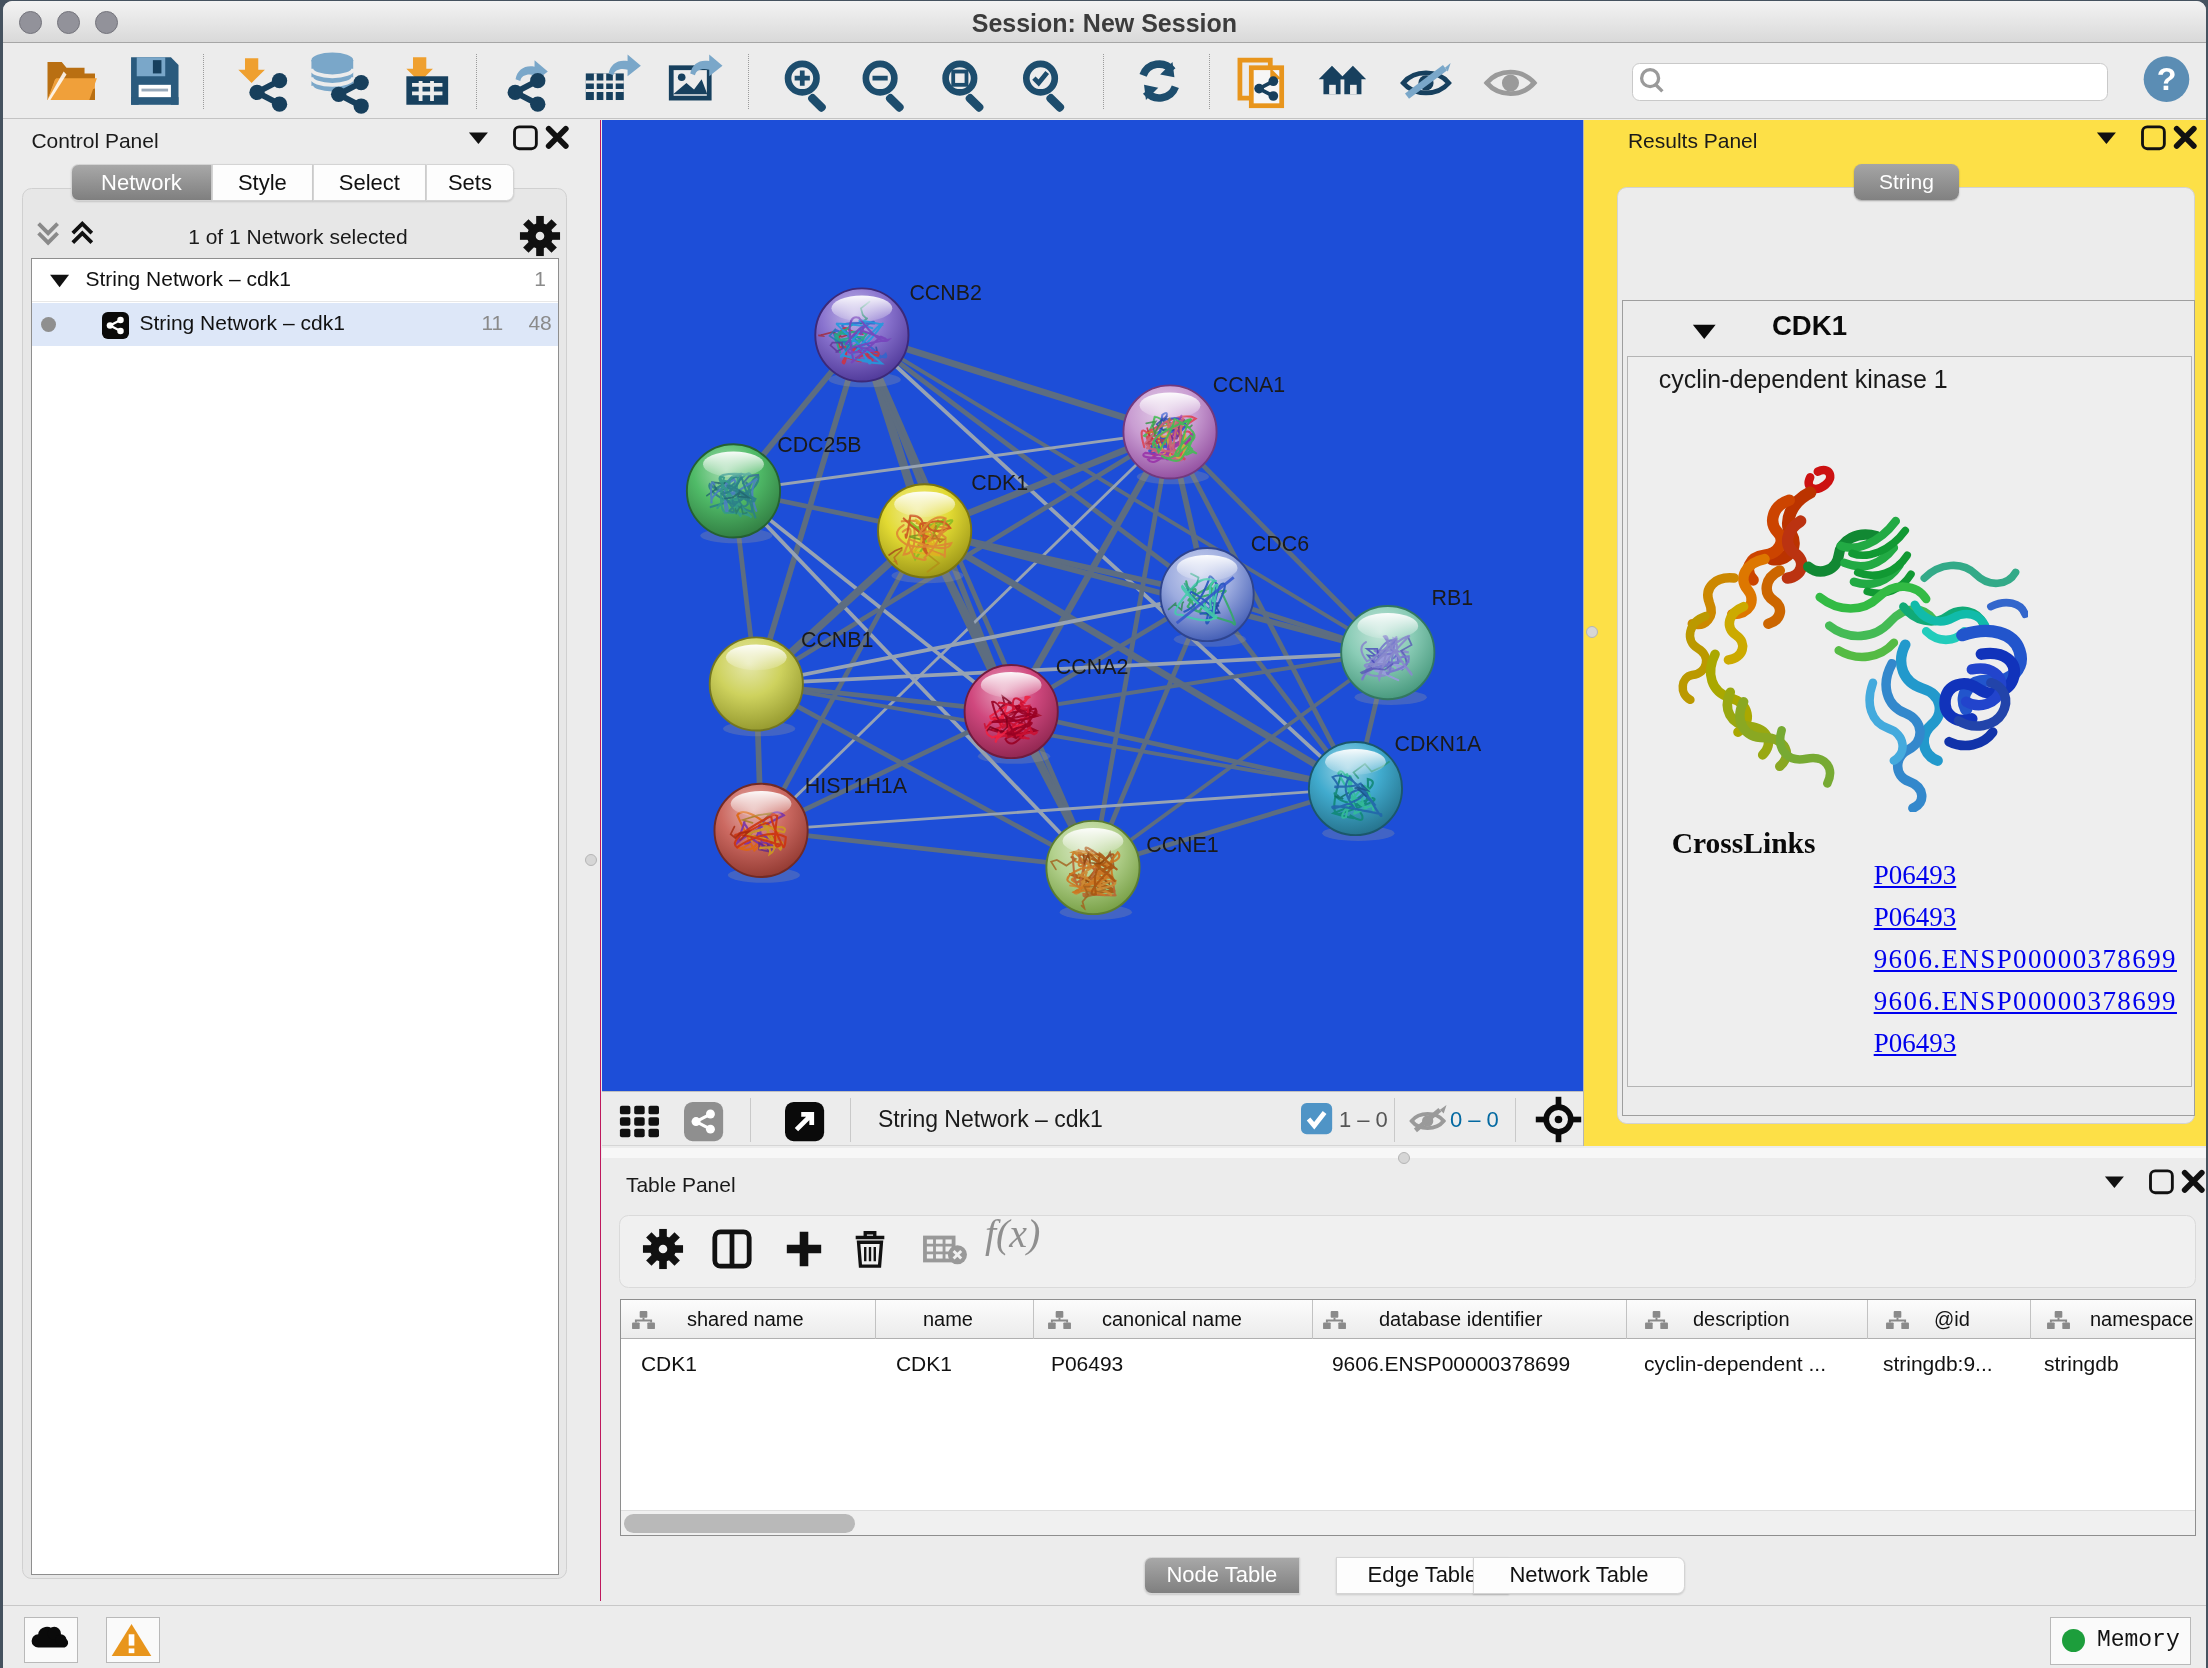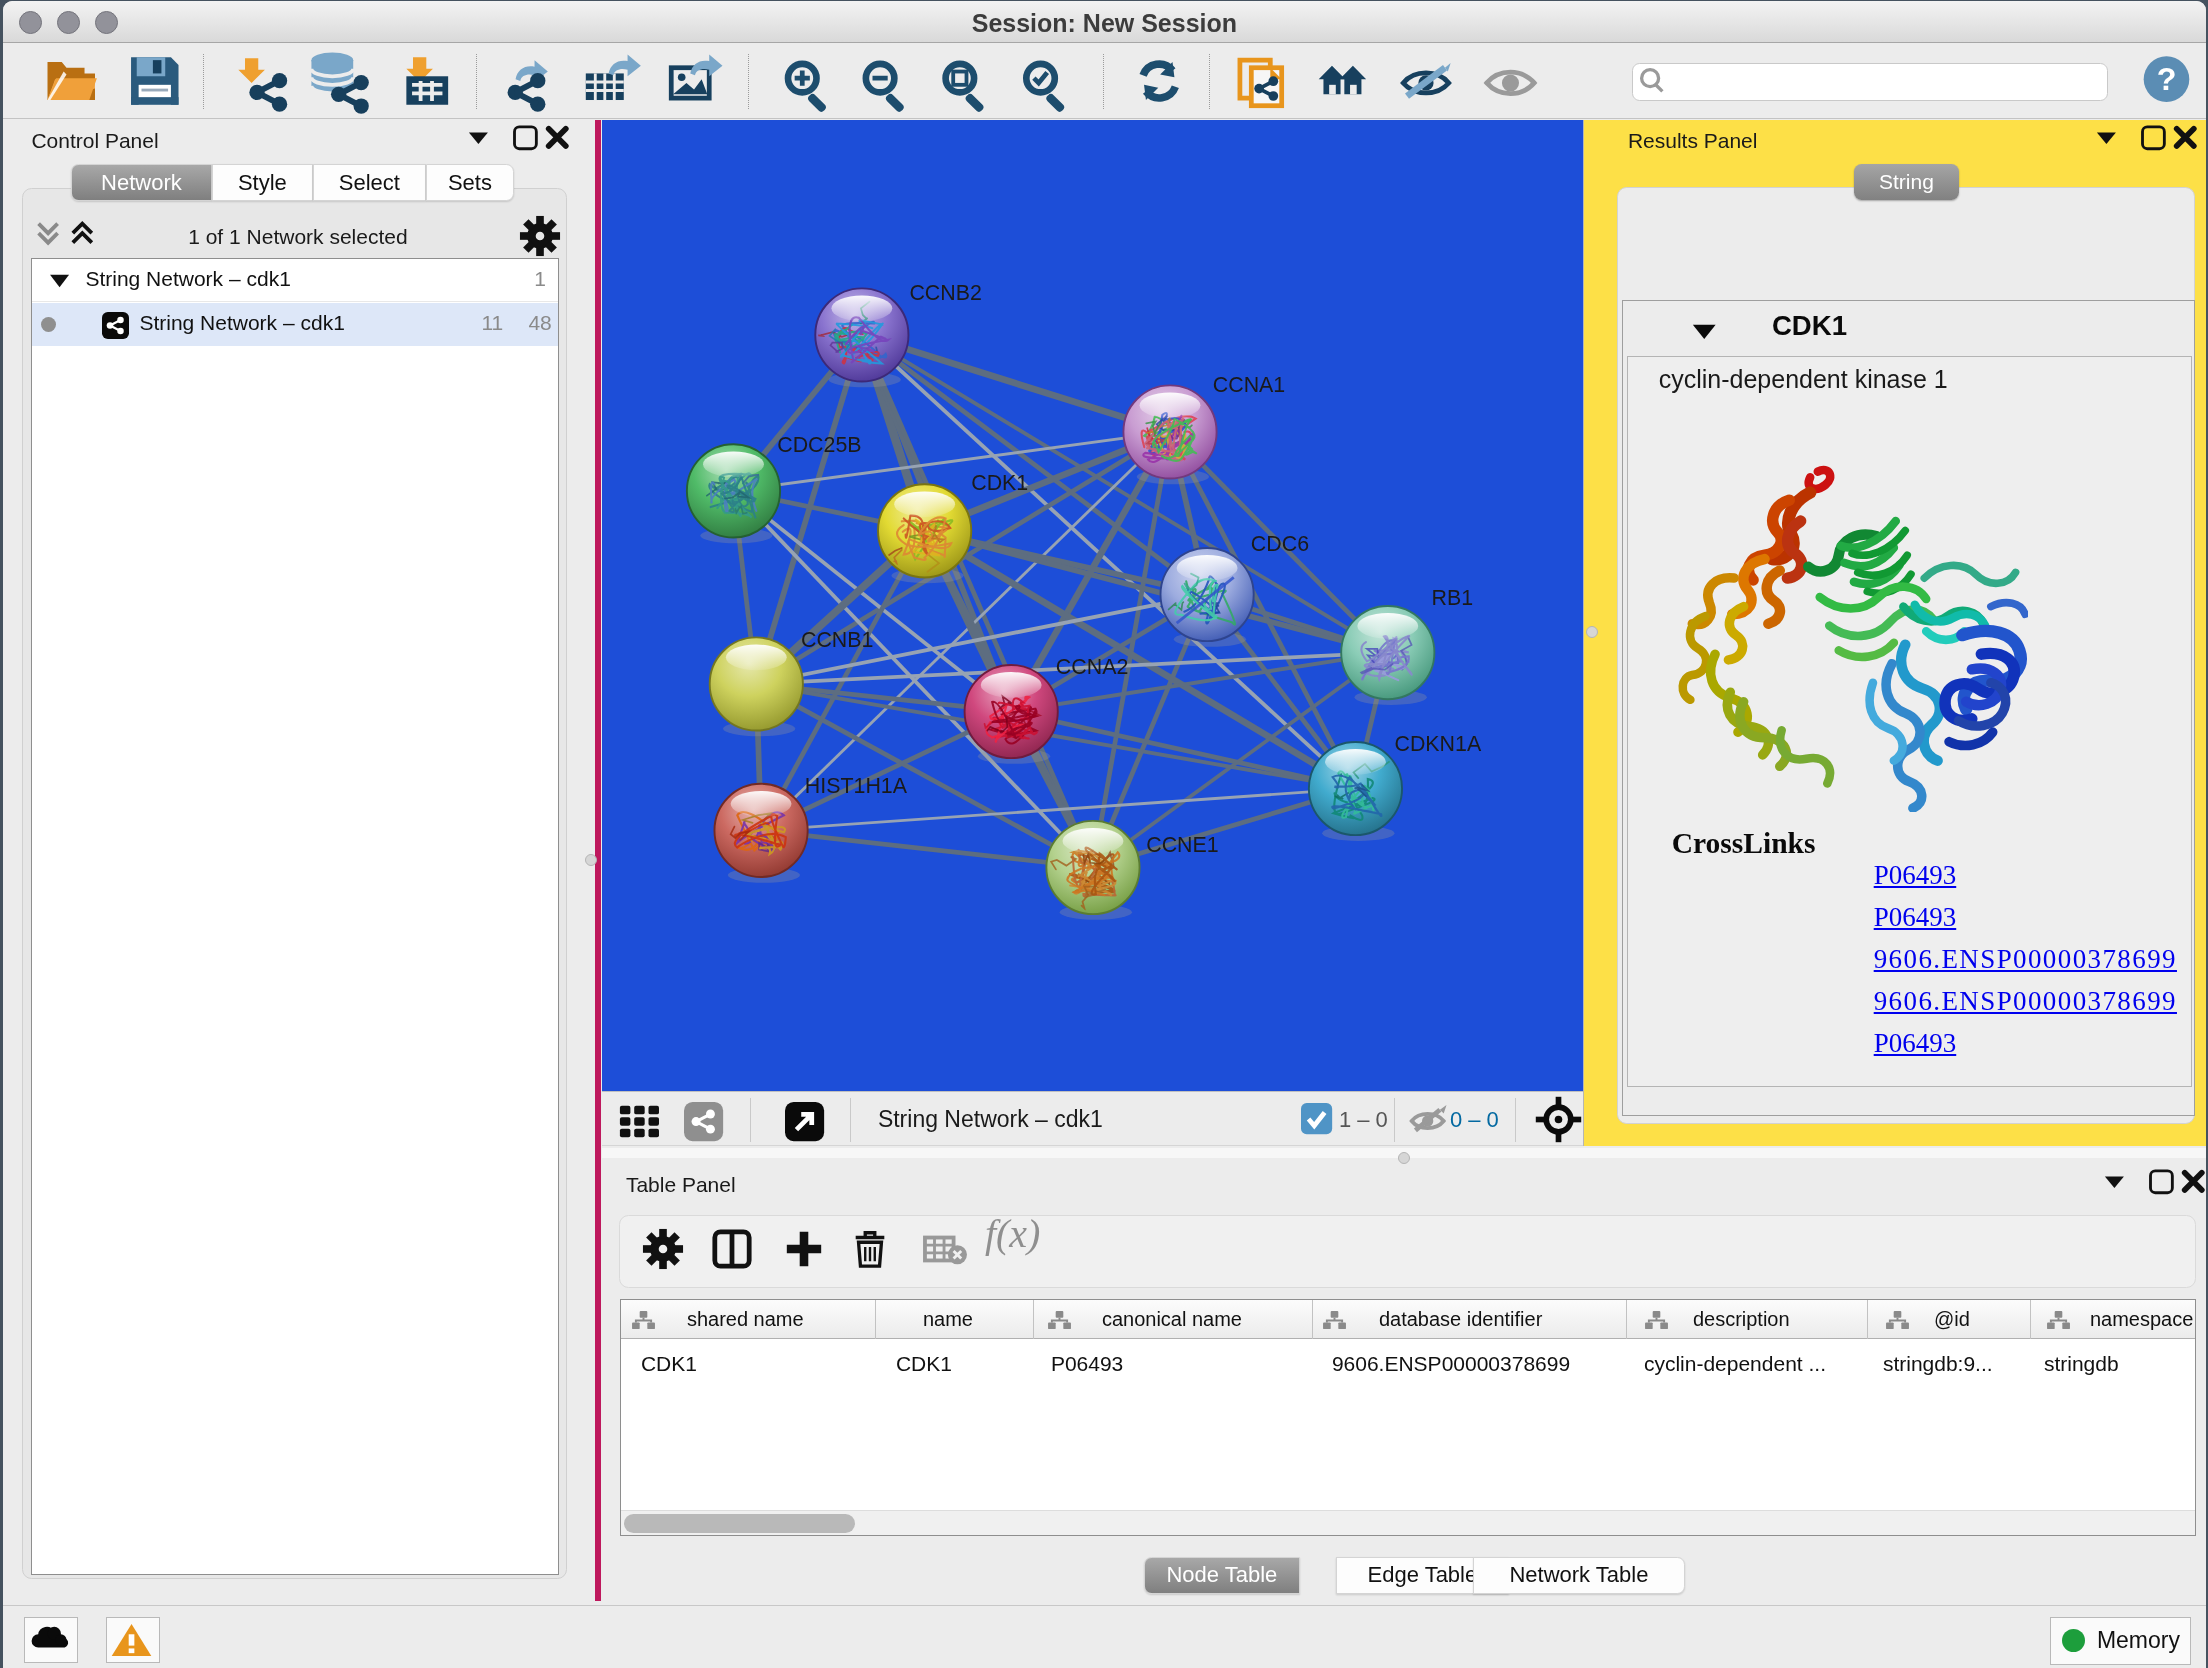--- a/index.html
+++ b/index.html
@@ -8,21 +8,21 @@
 #titlebar { position:absolute; left:0; top:0; width:100%; height:42px; background:linear-gradient(#f3f3f3,#d9d9d9); border-bottom:1px solid #a6a6a6; }
 .tl { position:absolute; top:9.5px; width:23px; height:23px; border-radius:50%; background:#92929a; border:1.4px solid #74747c; }
 #title { position:absolute; top:7.6px; left:0; width:100%; text-align:center; font-size:25px; font-weight:bold; color:#3c3c3c; }
 #toolbar { position:absolute; left:0; top:43px; width:100%; height:75px; background:#ececec; border-bottom:1px solid #c3c3c3; }
 .tsep { position:absolute; top:9.5px; height:55px; width:0; border-left:1.9px dotted #9a9a9a; }
 #searchbox { position:absolute; left:1629px; top:19px; width:476px; height:38px; background:#fff; border:1.9px solid #c9c9c9; border-radius:7.6px; }
 
 .phead { font-size:21px; color:#1a1a1a; }
 .winbtn { position:absolute; }
 
-#cpanel { position:absolute; left:0; top:119px; width:598px; height:1481px; background:#ececec; border-right:6px solid #be185d; }
+#cpanel { position:absolute; left:0; top:119px; width:598px; height:1481px; background:#ececec; border-right:1px solid #be185d; }
 .tab { position:absolute; height:37px; background:#fdfdfd; border:1px solid #d4d4d4; font-size:22px; color:#111; text-align:center; line-height:35px; box-shadow:0 1px 1.9px rgba(0,0,0,0.15); }
 .tabsel { background:linear-gradient(#a8a8a8,#7f7f7f); color:#fff; }
 #cpbox { position:absolute; left:19px; top:68px; width:545px; height:1391px; background:#e7e7e7; border:1px solid #d0d0d0; border-radius:9.5px; }
 #cplist { position:absolute; left:28.5px; top:138px; width:528px; height:1317px; background:#fff; border:1.9px solid #8e8e8e; }
 
 #canvas { position:absolute; left:599px; top:119px; width:981px; height:971px; background:#1d4ed8; }
 #nettool { position:absolute; left:599px; top:1090px; width:981px; height:55px; background:#ececec; border-top:1px solid #c0c0c0; border-bottom:1px solid #d5d5d5; }
 
 #rpanel { position:absolute; left:1581px; top:119px; width:625px; height:1026px; background:#fde047; }
 #rbox { position:absolute; left:33px; top:67px; width:578px; height:937px; background:#ececec; border:1px solid #d2d2d2; border-radius:9.5px; }
@@ -808,17 +808,17 @@
           <circle cx="31" cy="16" r="7" fill="#0a0a0a"></circle>
           <circle cx="38" cy="23" r="6" fill="#0a0a0a"></circle>
         </svg></div>
   <div class="sbtn" style="left:103px;"><svg width="50" height="42" viewBox="0 0 53 44">
           <path d="M26 6 L47 40 L5 40 Z" fill="#e8951c"></path>
           <rect x="23" y="17" width="6" height="12" fill="#fff"></rect>
           <rect x="23" y="32" width="6" height="5" fill="#fff"></rect>
         </svg></div>
   <div style="position:absolute;left:2047px;top:11.4px;width:141px;height:48px;background:#fafafa;border:1.9px solid #b9b9b9;">
     <div style="position:absolute;left:11.4px;top:10.5px;width:23px;height:23px;border-radius:50%;background:#1d9e3c;"></div>
-    <span style="position:absolute;left:46px;top:8.6px;font-size:23px;color:#111;">Memory</span>
+    <span style="position:absolute;left:46px;top:8.6px;font-size:23px;color:#111;font-family:Liberation Mono, monospace;">Memory</span>
   </div>
 </div>
 </div>
 
 
 </body></html>

